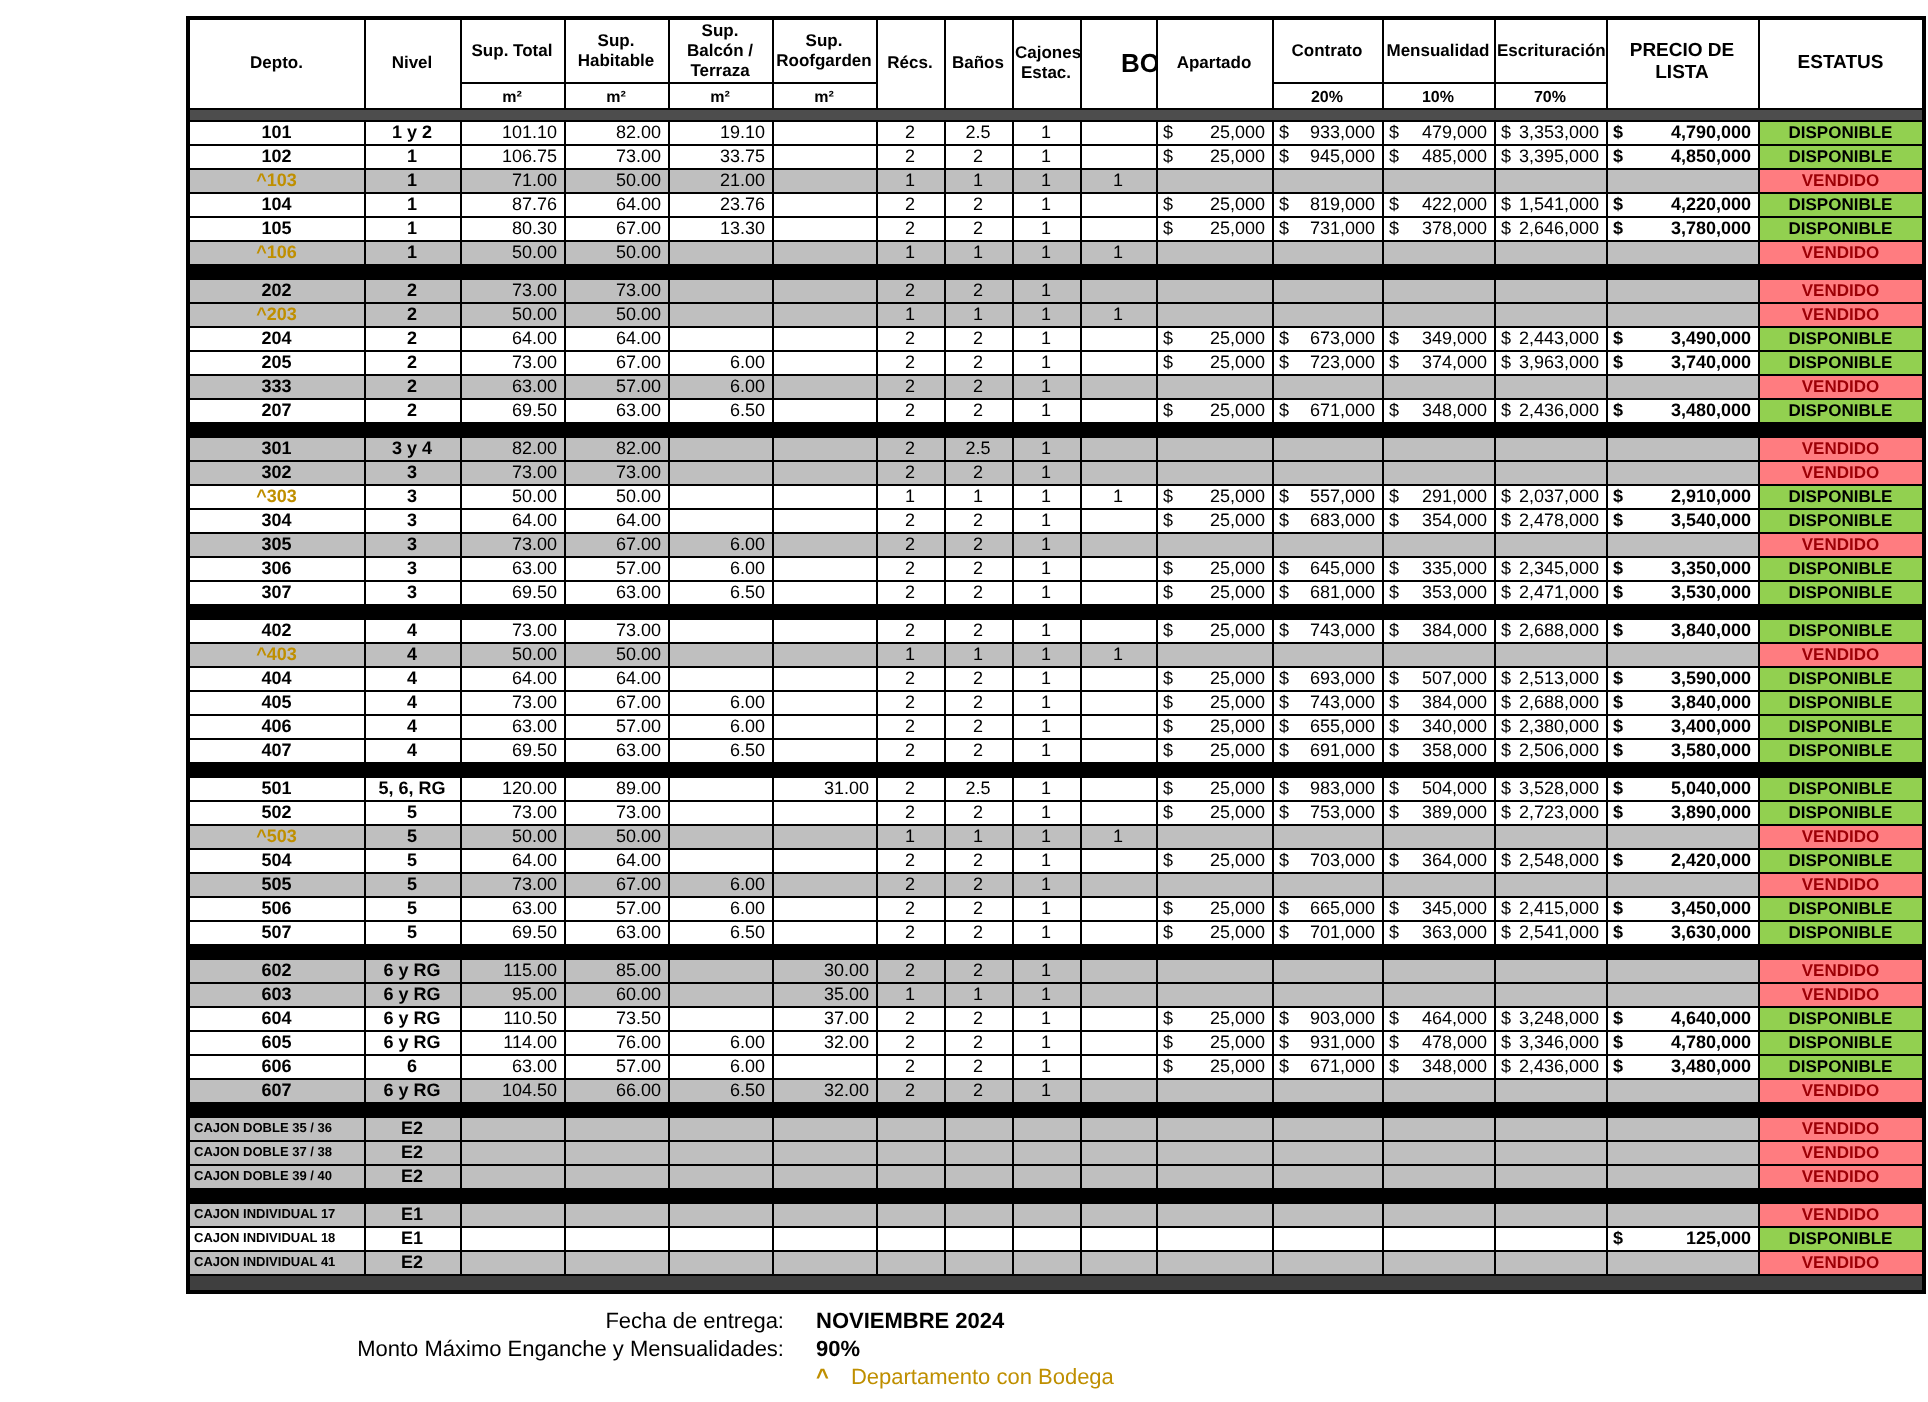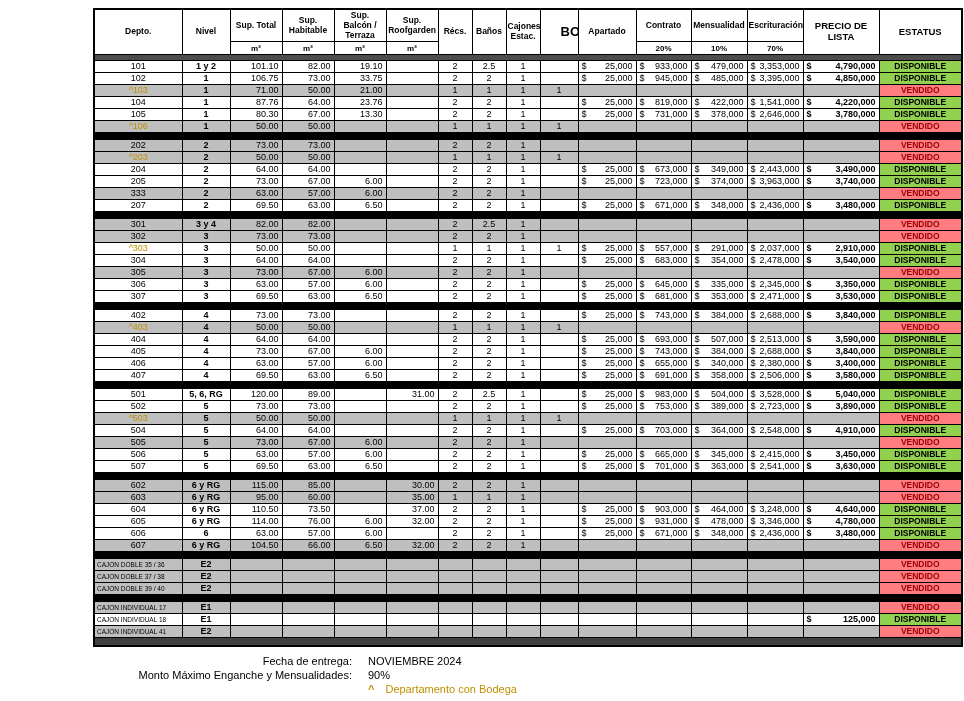--- a/index.html
+++ b/index.html
@@ -9,40 +9,40 @@
   table{border-collapse:collapse;table-layout:fixed;width:868px;border:2px solid #000;}
   th,td{border:1px solid #000;overflow:hidden;}
   thead th{font-size:8.5px;font-weight:bold;text-align:center;vertical-align:middle;
            padding:1px 1px;white-space:normal;line-height:1.15;background:#fff;}
   tr.thead-top th{height:20px;}
   tr.thead-sub th{height:10px;font-size:8px;}
   .th-big{font-size:9.5px;margin-top:32px;}
   .th-bodega{font-size:13px;padding-left:20px;}
   tbody td{height:11px;line-height:11px;font-size:9px;padding:0 3px;white-space:nowrap;
            background:#fff;color:#000;}
-  .c-depto{font-weight:normal;text-align:center;margin-left:30px;}
+  .c-depto{font-weight:bold;text-align:center;margin-left:30px;}
   .c-nivel{font-weight:bold;text-align:center;}
   .c-num{text-align:right;}
   .c-mid{text-align:center;}
   .c-money .d{float:left;}
   .c-money .v{float:right;}
   .c-precio{font-weight:bold;}
   .marker{color:#BF8F00;}
   .cajon-label{font-size:6.5px;text-align:left;padding-left:2px;letter-spacing:0;}
   tr.sold td{background:#BFBFBF;}
   td.c-status{font-size:8.5px;font-weight:bold;text-align:center;}
   tr td.st-disp{background:#92D050;color:#000;}
   tr td.st-vend{background:#FF7C80;color:#9C0006;}
   tr.sep td{background:#000;height:6px;line-height:6px;padding:0;border-left:1px solid #000;border-right:1px solid #000;}
   tr.sep-gray td{background:#4D4D4D;height:5px;line-height:5px;}
   tr.sep-dark td{background:#3F3F3F;height:7px;line-height:7px;}
   .footer{margin-top:7px;font-size:11px;color:#000;}
   .f-row{display:flex;line-height:14px;}
-  .f-label{width:352px;text-align:right;padding-right:16px;}
-  .f-value{font-weight:normal;}
+  .f-label{width:352px;text-align:right;padding-right:16px;padding-left:40px;}
+  .f-value{font-weight:bold;}
   .f-note-caret{color:#BF8F00;font-weight:bold;margin-right:11px;}
   .f-note-text{color:#BF8F00;}
 </style>
 </head>
 <body>
 
 <div class="page">
   <div class="table-wrap">
     <table>
       <colgroup>
@@ -904,21 +904,21 @@
             <td class="c-money">
               <span class="d">$</span>
               <span class="v">364,000</span>
             </td>
             <td class="c-money">
               <span class="d">$</span>
               <span class="v">2,548,000</span>
             </td>
             <td class="c-money c-precio">
               <span class="d">$</span>
-              <span class="v">4,910,000</span>
+              <span class="v">2,420,000</span>
             </td>
             <td class="c-status st-disp">DISPONIBLE</td>
           </tr>
           <tr class="sold">
             <td class="c-depto">505</td>
             <td class="c-nivel">5</td>
             <td class="c-num">73.00</td>
             <td class="c-num">67.00</td>
             <td class="c-num">6.00</td>
             <td class="c-num"></td>

